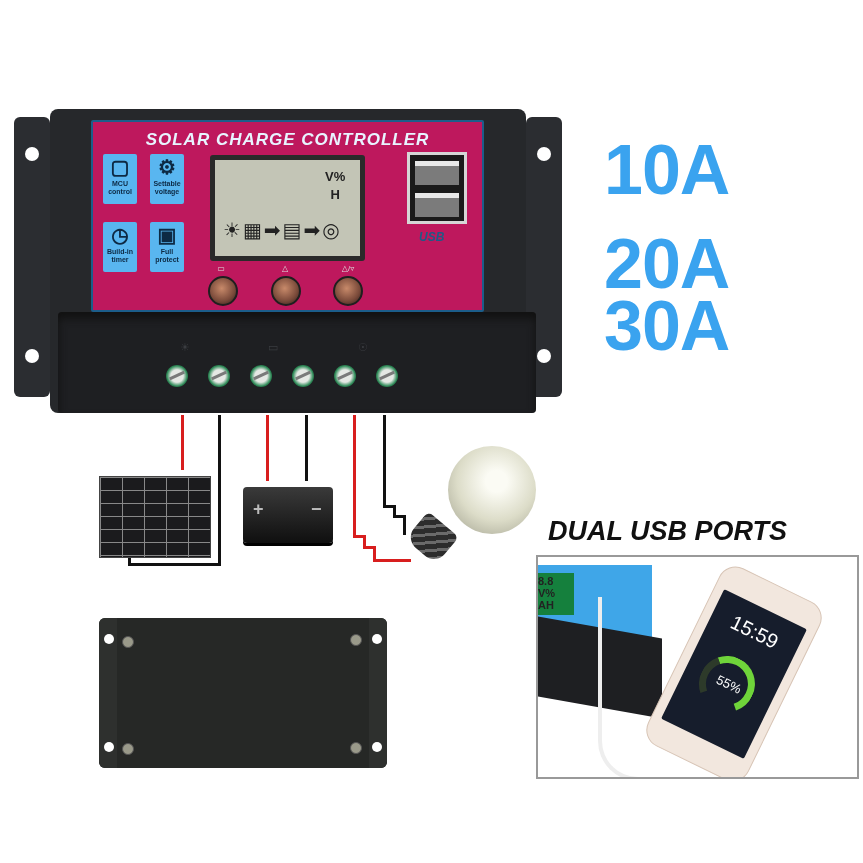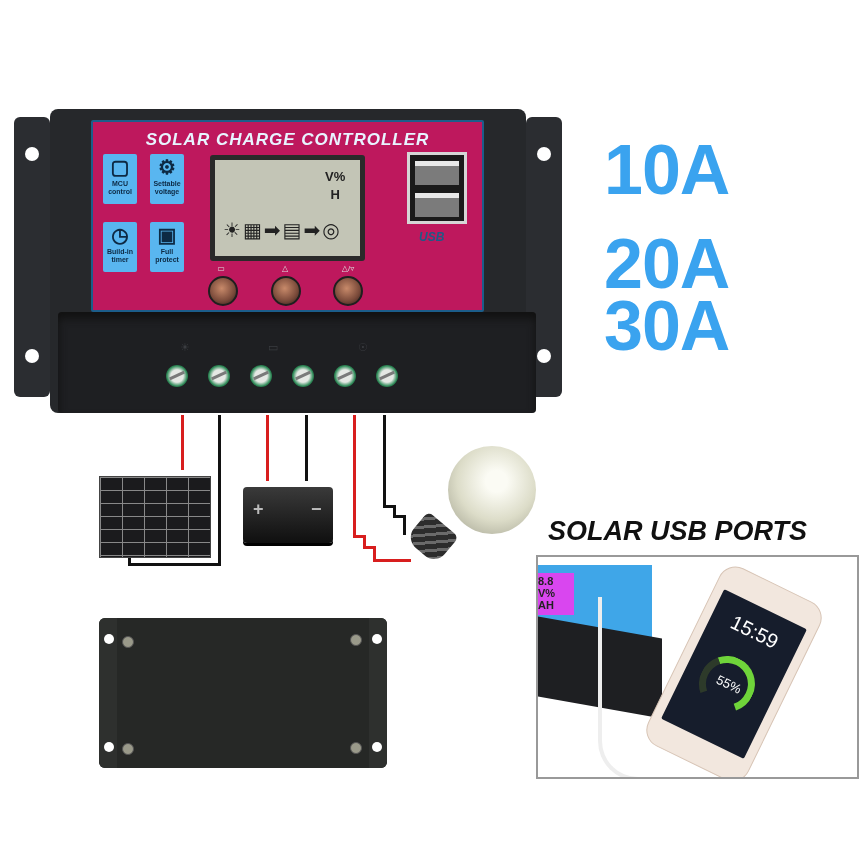--- a/index.html
+++ b/index.html
@@ -46,21 +46,21 @@
   
   .plate { left:99px; top:618px; width:288px; height:150px; background:#262826; border-radius:6px; }
   .plate-ear { width:18px; height:150px; background:#2e302e; top:0; }
   .plate-hole { width:10px; height:10px; border-radius:50%; background:#fff; }
   .plate-screw { width:10px; height:10px; border-radius:50%; background:#9a9a8a; border:1px solid #555; }
 
   
   .usb-title { left:548px; top:516px; font-weight:bold; font-style:italic; font-size:27px; color:#111; letter-spacing:0px; }
   .inset { left:536px; top:555px; width:323px; height:224px; border:2px solid #999; background:#fff; box-sizing:border-box; overflow:hidden; }
   .inset-ctrl { left:-6px; top:8px; width:120px; height:90px; background:#3fa6e8; }
-  .inset-lcd { left:4px; top:8px; width:38px; height:42px; background:#d946ef; font-size:11px; font-weight:bold; color:#222; padding:2px; box-sizing:border-box; }
+  .inset-lcd { left:4px; top:8px; width:38px; height:42px; background:#15803d; font-size:11px; font-weight:bold; color:#222; padding:2px; box-sizing:border-box; }
   .inset-term { left:-6px; top:70px; width:130px; height:80px; background:#1e1f22; transform:skewY(10deg); }
   .phone { left:140px; top:18px; width:110px; height:196px; background:#f2e7de; border-radius:18px; transform:rotate(26deg); border:1px solid #d7c4b5; }
   .phone-screen { left:9px; top:26px; width:92px; height:144px; background:#161d2c; border-radius:2px; }
   .phone-time { left:0; top:14px; width:100%; text-align:center; color:#fff; font-size:20px; }
   .gauge { left:16px; top:56px; width:56px; height:56px; border-radius:50%; border:7px solid #6fd43a; border-bottom-color:transparent; border-left-color:#2d3a2a; box-sizing:border-box; }
   .phone-pct { left:0; top:76px; width:100%; text-align:center; color:#fff; font-size:13px; }
   .cable { left:60px; top:40px; width:60px; height:180px; border:4px solid #eee; border-right:none; border-top:none; border-radius:0 0 0 40px; }
 </style>
 </head>
 <body>
@@ -169,21 +169,21 @@
   <div class="abs plate-hole" style="left:5px;top:16px;"></div>
   <div class="abs plate-hole" style="left:5px;top:124px;"></div>
   <div class="abs plate-hole" style="right:5px;top:16px;"></div>
   <div class="abs plate-hole" style="right:5px;top:124px;"></div>
   <div class="abs plate-screw" style="left:23px;top:18px;"></div>
   <div class="abs plate-screw" style="left:23px;top:125px;"></div>
   <div class="abs plate-screw" style="right:25px;top:16px;"></div>
   <div class="abs plate-screw" style="right:25px;top:124px;"></div>
 </div>
 
-<div class="abs usb-title">SOLAR USB PORTS</div>
+<div class="abs usb-title">DUAL USB PORTS</div>
 <div class="abs inset">
   <div class="abs inset-ctrl">
     <div class="abs inset-lcd">8.8 V% AH</div>
   </div>
   <div class="abs inset-term"></div>
   <div class="abs cable"></div>
   <div class="abs phone">
     <div class="abs phone-screen">
       <div class="abs phone-time">15:59</div>
       <div class="abs gauge"></div>

